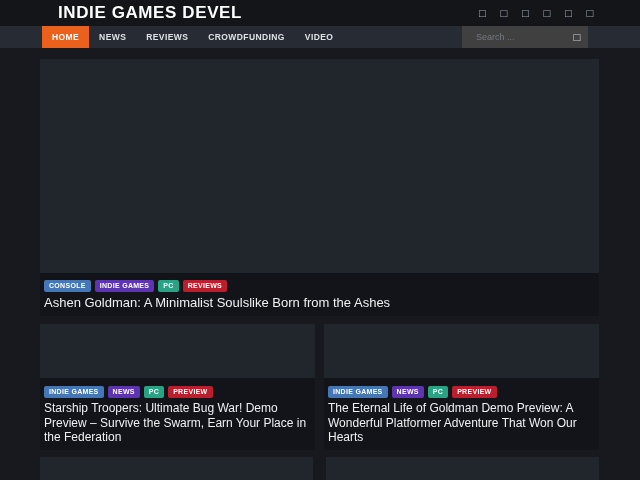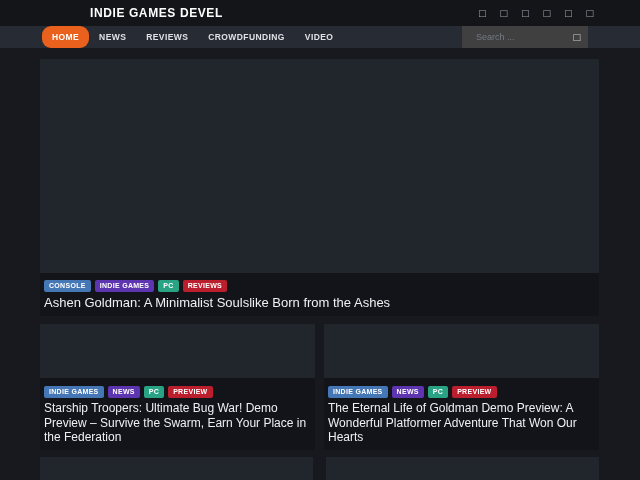--- a/index.html
+++ b/index.html
@@ -11,24 +11,24 @@
   }
 
   
   .topbar {
     height: 26px;
     background: #131519;
     display: flex;
     align-items: center;
   }
   .logo {
-    margin-left: 90px;
+    margin-left: 58px;
     color: #ffffff;
     font-weight: bold;
-    font-size: 12px;
+    font-size: 17px;
     letter-spacing: 0.6px;
     white-space: nowrap;
   }
   .social {
     margin-left: auto;
     margin-right: 46px;
     display: flex;
     gap: 13px;
     align-items: center;
   }
@@ -52,21 +52,21 @@
     display: flex;
     align-items: center;
     padding: 0 10px;
     font-size: 8.5px;
     font-weight: bold;
     color: #dfe2e6;
     letter-spacing: 0.4px;
     cursor: pointer;
     white-space: nowrap;
   }
-  .nav-item.active { background: #e9611c; color: #ffffff; border-radius: 9px; }
+  .nav-item.active { background: #e9611c; color: #ffffff; }
 
   .search-wrap {
     margin-left: auto;
     margin-right: 52px;
     width: 126px;
     background: #404040;
     display: flex;
     align-items: center;
   }
   .search-input {

